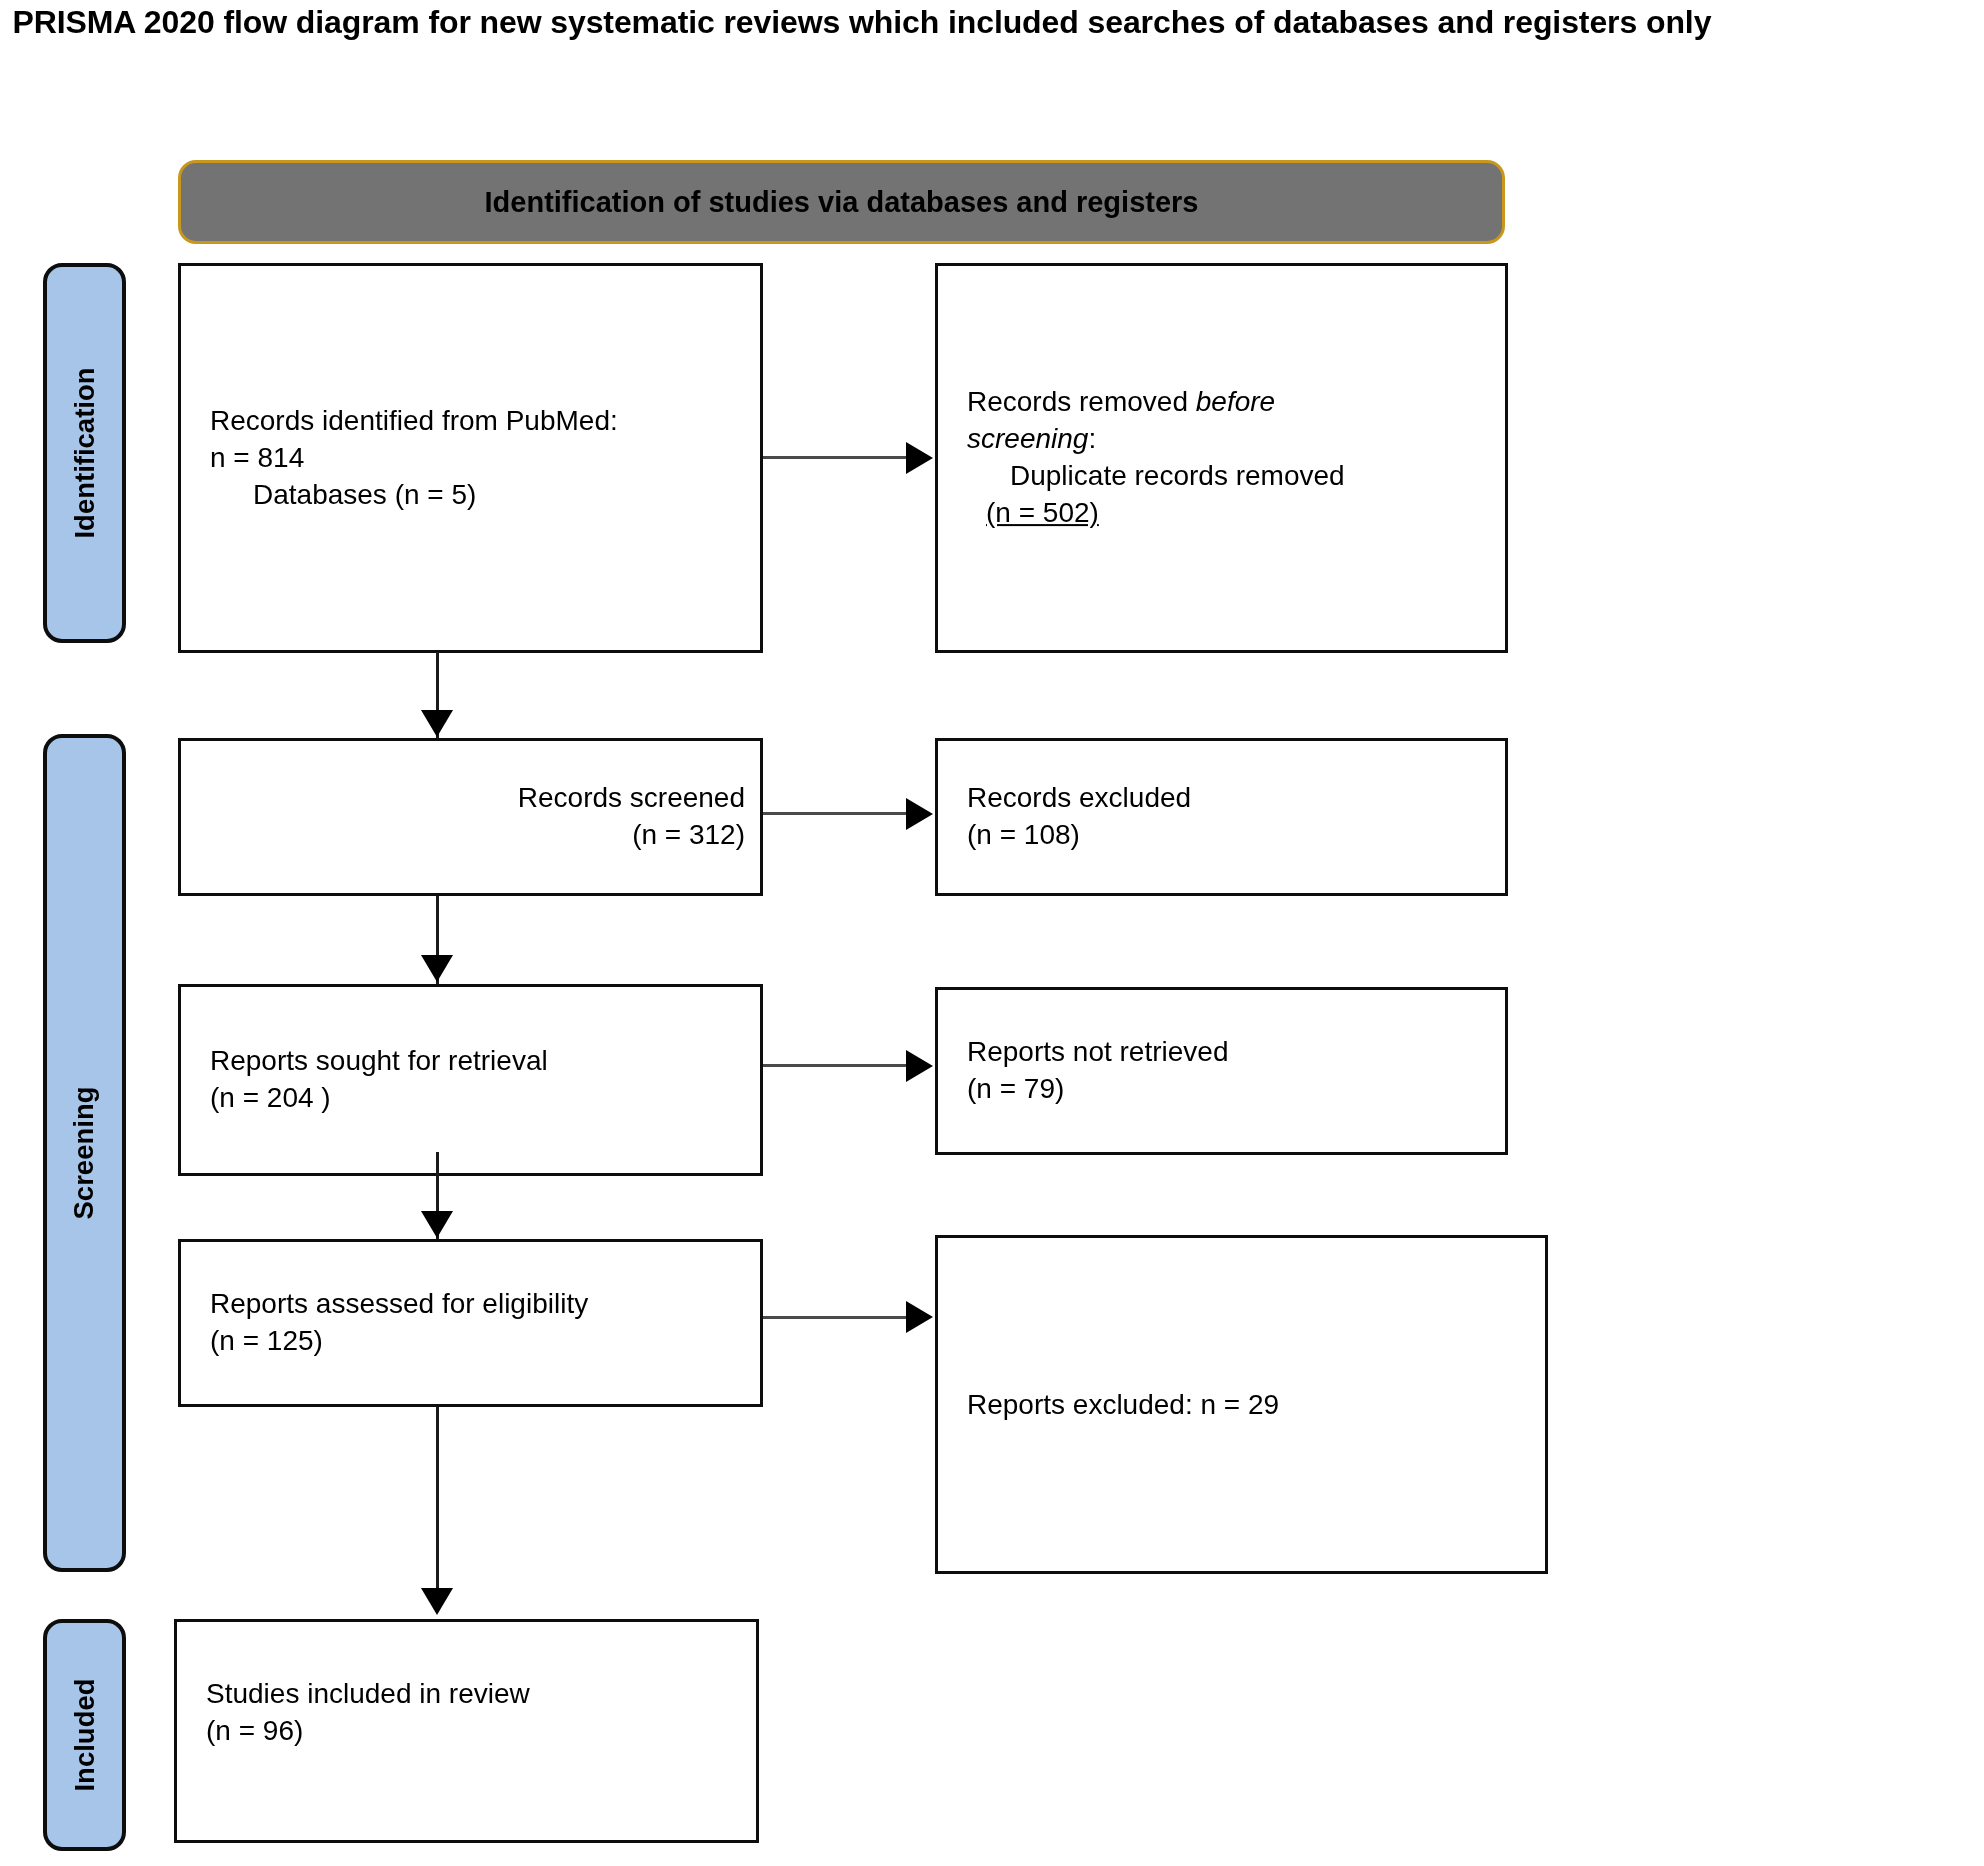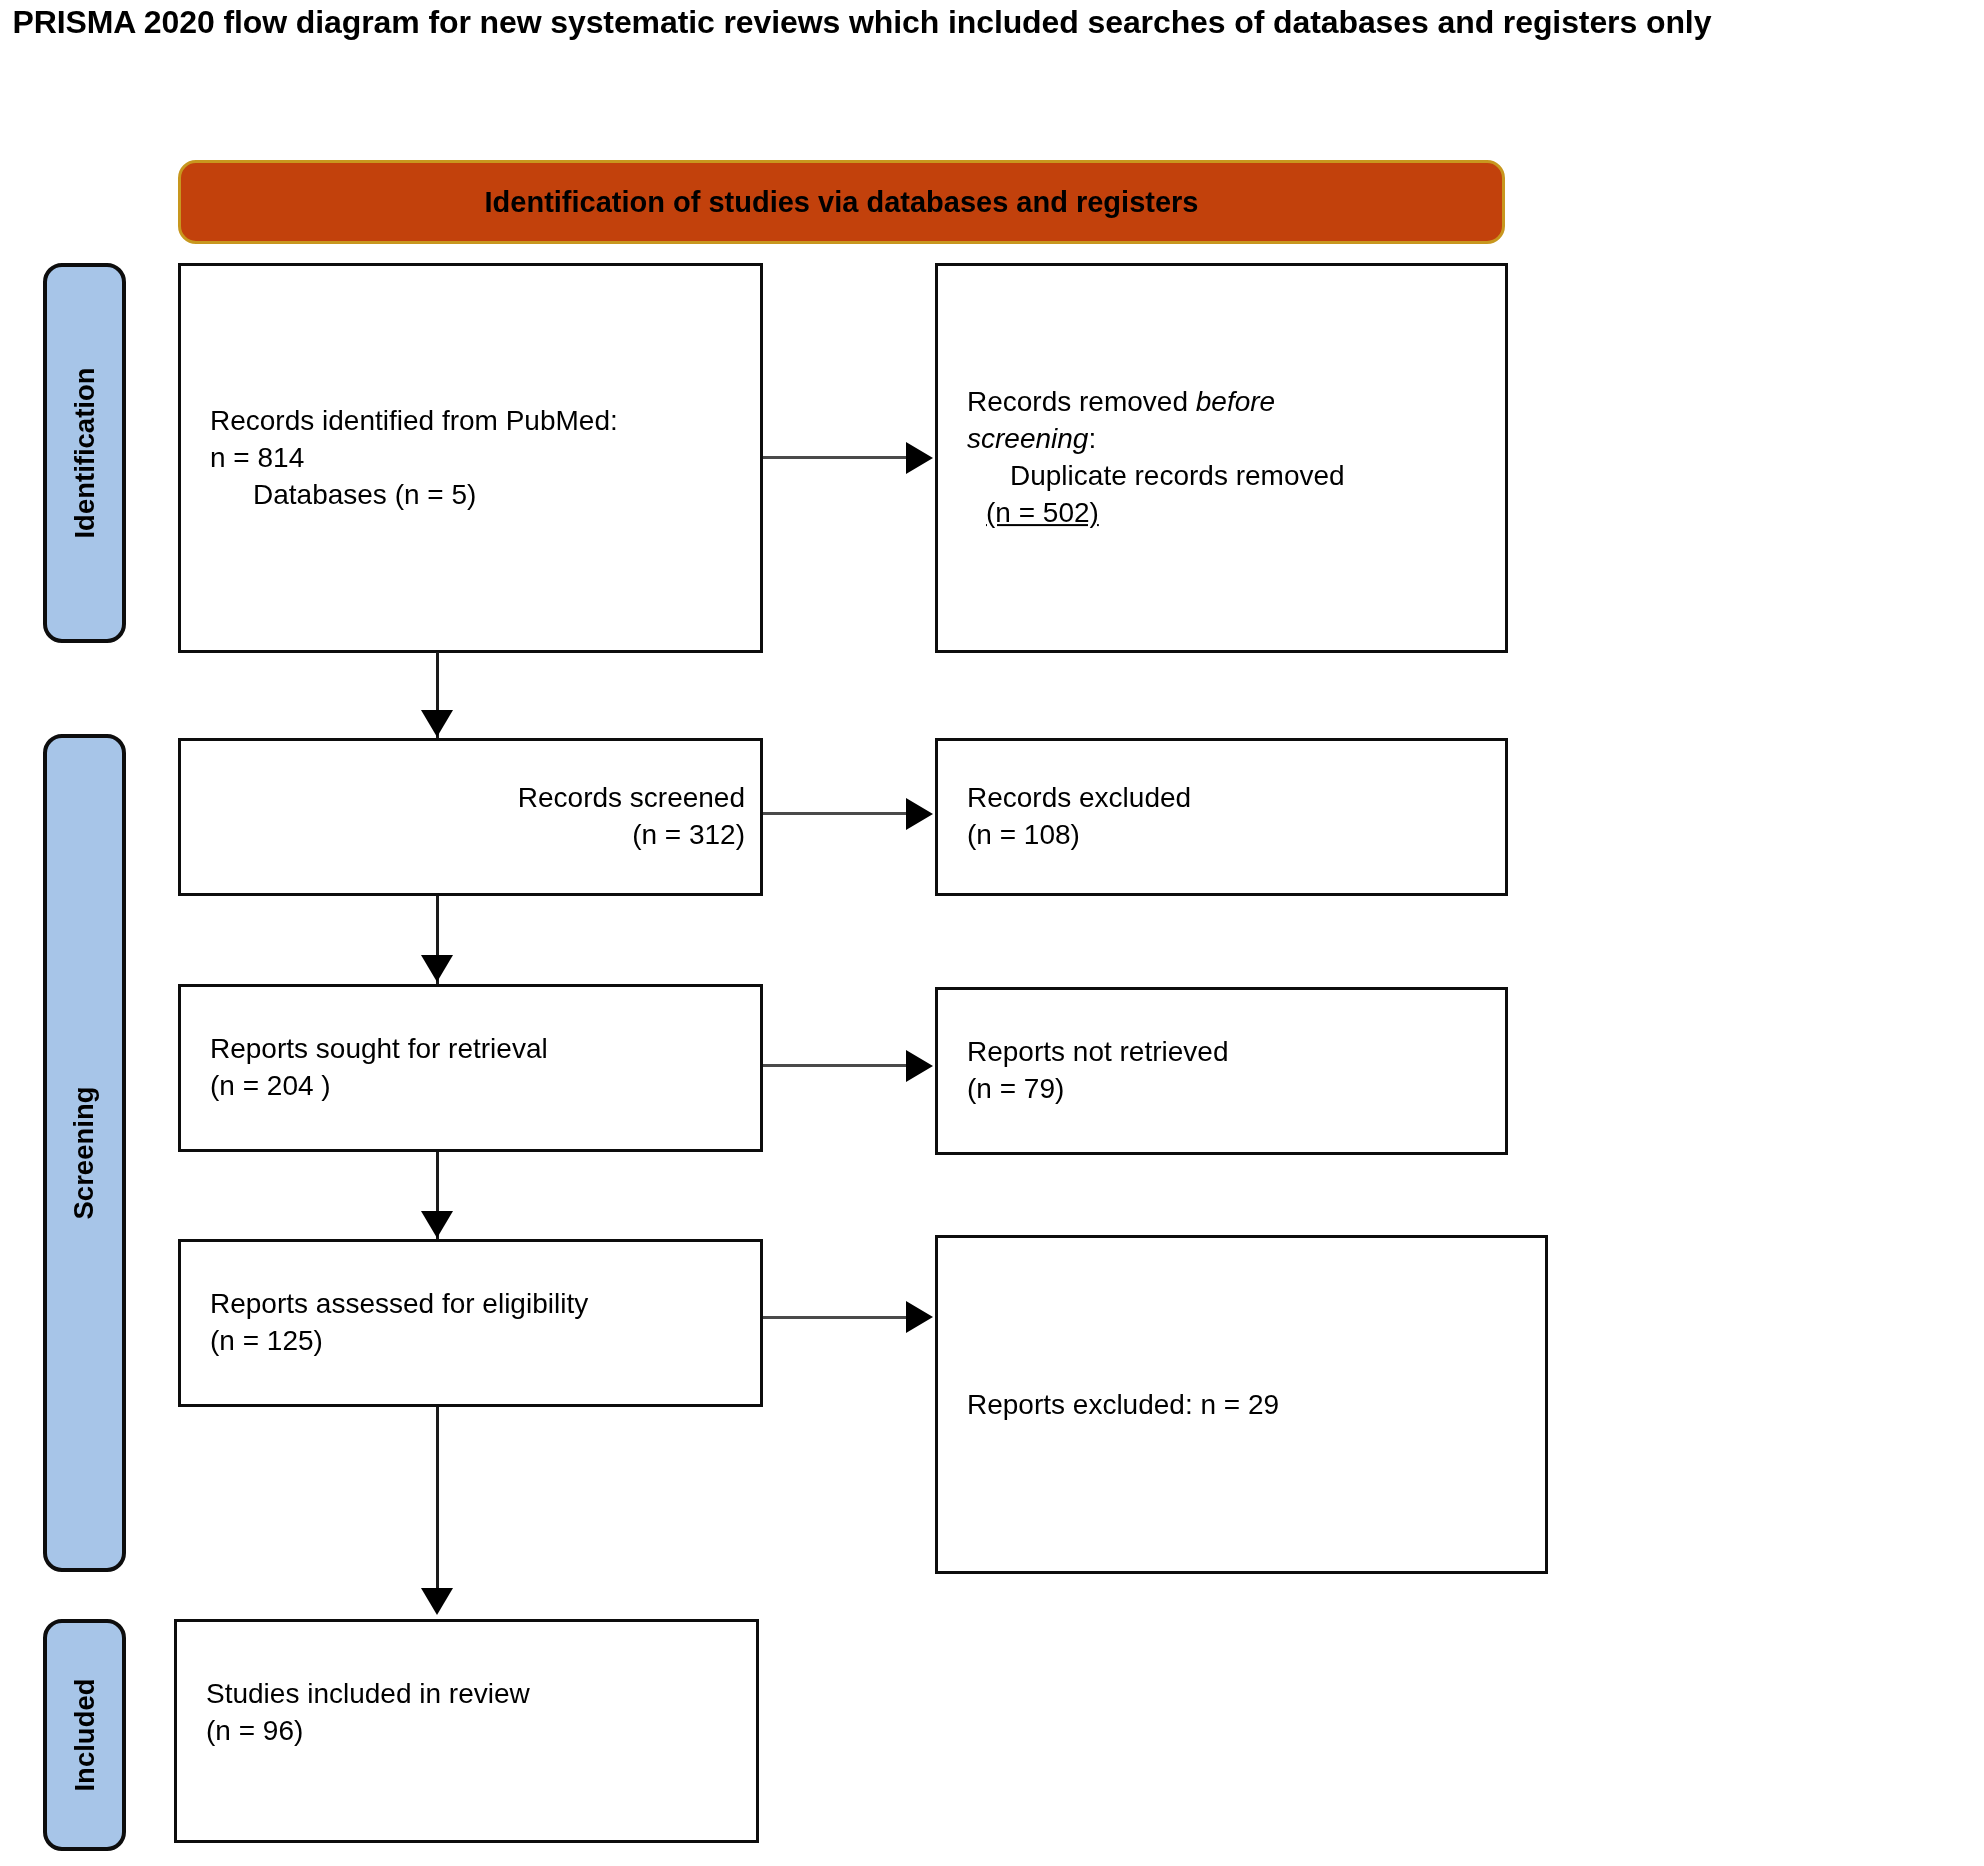--- a/index.html
+++ b/index.html
@@ -28,21 +28,21 @@
     font-size: 32px;
     font-weight: bold;
     color: #000000;
     letter-spacing: -0.1px;
     white-space: nowrap;
   }
 
   
   .stage-banner {
     position: absolute;
-    background: #c2410c;
+    background: #737373;
     border: 3.4px solid #c8971e;
     border-radius: 18px;
     box-sizing: border-box;
     display: flex;
     align-items: center;
     justify-content: center;
   }
   .stage-banner-label {
     font-size: 29px;
     font-weight: bold;
@@ -177,21 +177,21 @@
       <span>(n = 108)</span>
     </div>
   </div>
 
   <div class="conn-h" style="left:763px; top:812px; width:145px;"></div>
   <div class="arrow-right" style="left:906px; top:798px;"></div>
 
   <div class="conn-v" style="left:436px; top:896px; height:88px;"></div>
   <div class="arrow-down" style="left:421px; top:955px;"></div>
 
-  <div class="flow-box" style="left:178px; top:984px; width:585px; height:168px;">
+  <div class="flow-box" style="left:178px; top:984px; width:585px; height:192px;">
     <div class="flow-box-text vmid">
       <span>Reports sought for retrieval</span><br>
       <span>(n = 204 )</span>
     </div>
   </div>
 
   <div class="flow-box" style="left:935px; top:987px; width:573px; height:168px;">
     <div class="flow-box-text vmid">
       <span>Reports not retrieved</span><br>
       <span>(n = 79)</span>

